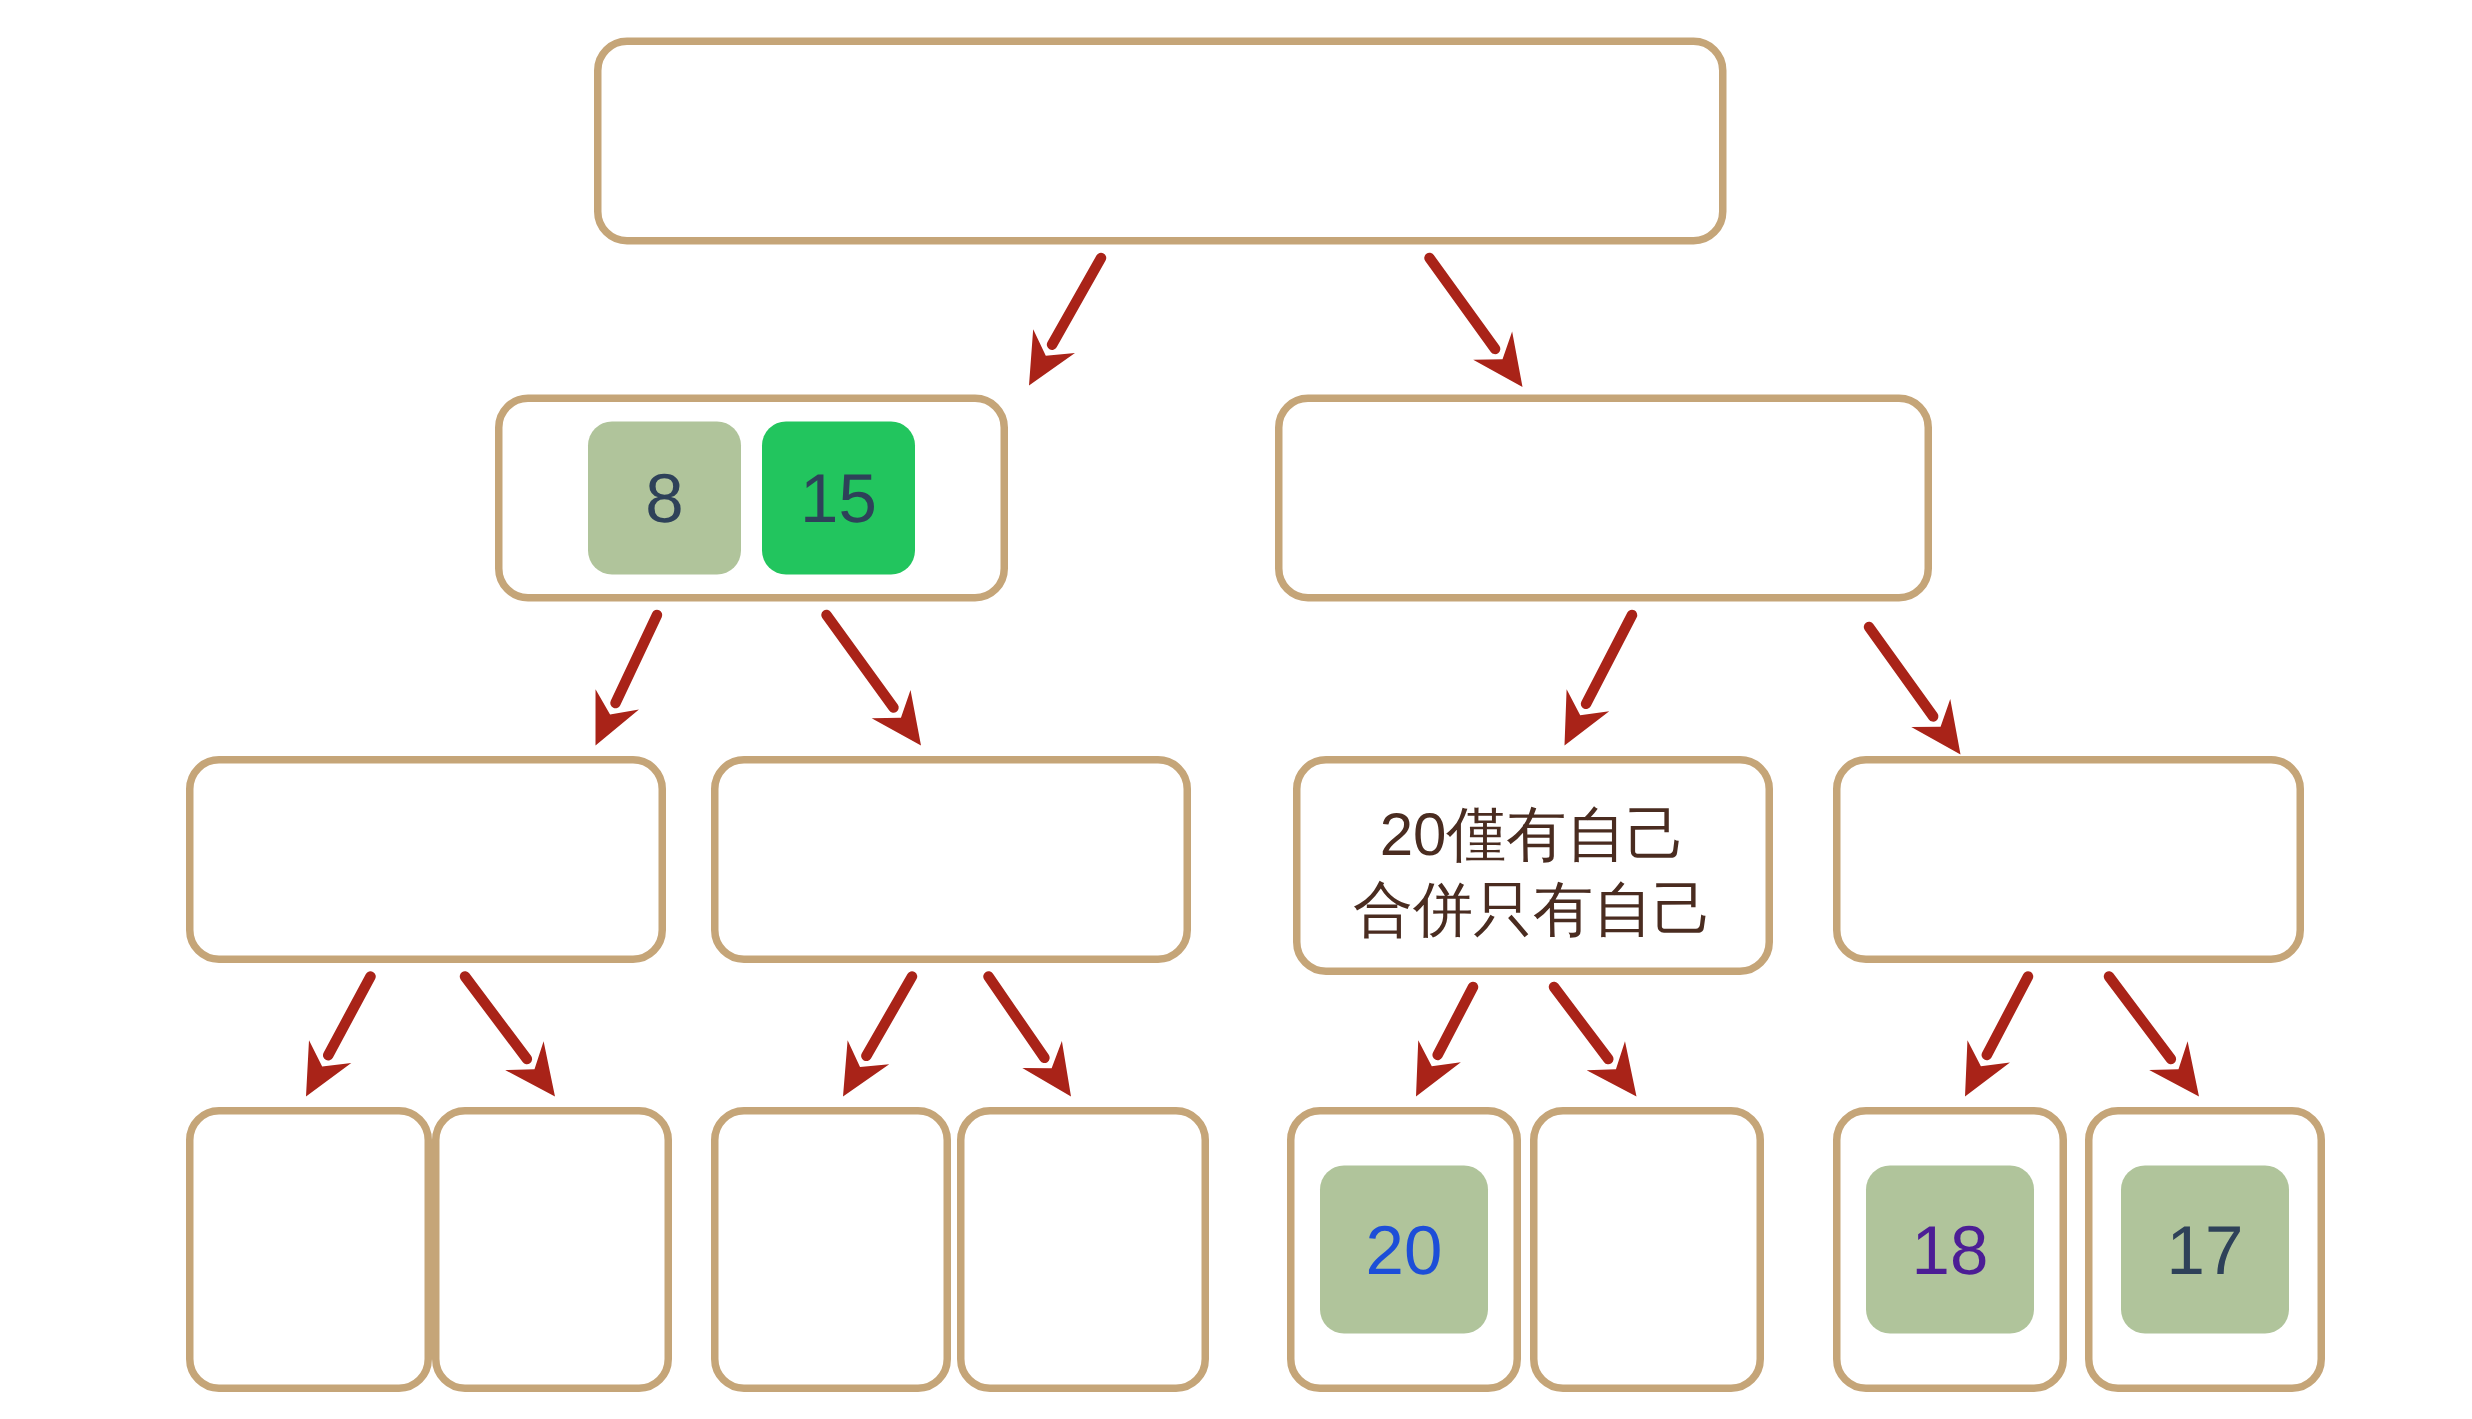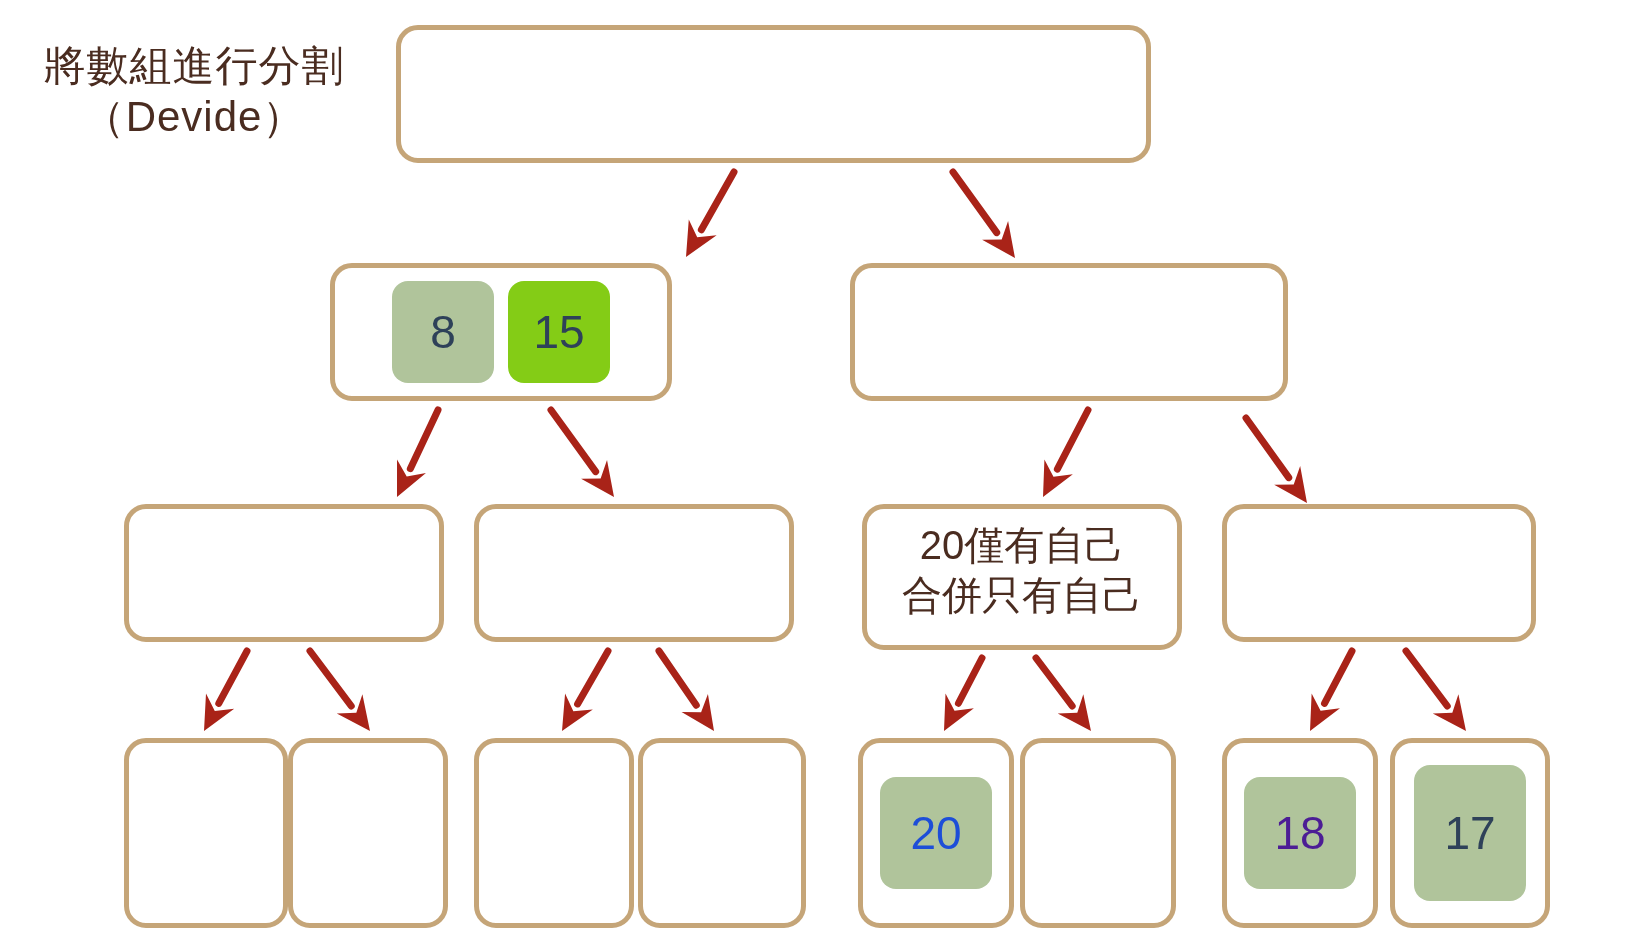--- a/index.html
+++ b/index.html
@@ -42,21 +42,21 @@
     align-items: center;
     justify-content: center;
     gap: 14px;
   }
   .node.text-node {
     display: block;
     text-align: center;
     color: #4A2C20;
     font-size: 40px;
     line-height: 1.24;
-    padding-top: 12px;
+    padding-top: 24px;
     white-space: pre-line;
   }
 
   
   .cell {
     background: #B0C49B;
     border-radius: 16px;
     display: flex;
     align-items: center;
     justify-content: center;
@@ -74,22 +74,20 @@
     width: 1648px;
     height: 946px;
     pointer-events: none;
   }
 </style>
 </head>
 <body>
 
 <div id="canvas">
 
-  <div class="title">將數組進行分割
-（Devide）</div>
 
   <svg id="arrows" viewBox="0 0 1648 946" xmlns="http://www.w3.org/2000/svg">
       <g>
         <line x1="734" y1="172" x2="701.3809910089043" y2="229.76282842173205" stroke="#A92318" stroke-width="7" stroke-linecap="round"></line>
         <polygon points="686,257 688.7864114146565,219.52686413671427 697.2013738869194,237.16423374191356 716.6505255612223,235.2618933018337" fill="#A92318"></polygon>
       </g>
       <g>
         <line x1="953" y1="172" x2="996.707406722238" y2="232.62640287278177" stroke="#A92318" stroke-width="7" stroke-linecap="round"></line>
         <polygon points="1015,258 982.1379243772571,239.77682832860523 1001.6782201129342,239.52140209213454 1008.0955684971734,221.0631779165725" fill="#A92318"></polygon>
       </g>
@@ -140,37 +138,37 @@
       <g>
         <line x1="1406" y1="651" x2="1447.232" y2="705.976" stroke="#A92318" stroke-width="7" stroke-linecap="round"></line>
         <polygon points="1466,731 1432.8,713.4 1452.3319999999999,712.776 1458.3999999999999,694.1999999999999" fill="#A92318"></polygon>
       </g>
     </svg>
 
   <div id="nodes">
       <div class="node" style="left: 396px; top: 25px; width: 755px; height: 138px; border-color: rgb(197, 165, 120);"></div>
       <div class="node" style="left: 330px; top: 263px; width: 342px; height: 138px; border-color: rgb(197, 165, 120);">
         <div class="cell" style="background: rgb(176, 196, 155); color: rgb(46, 65, 89); width: 102px; height: 102px;">8</div>
-        <div class="cell" style="background: #84cc16; color: rgb(46, 65, 89); width: 102px; height: 102px;">15</div>
+        <div class="cell" style="background: #22c55e; color: rgb(46, 65, 89); width: 102px; height: 102px;">15</div>
       </div>
       <div class="node" style="left: 850px; top: 263px; width: 438px; height: 138px; border-color: rgb(197, 165, 120);"></div>
       <div class="node" style="left: 124px; top: 504px; width: 320px; height: 138px; border-color: rgb(197, 165, 120);"></div>
       <div class="node" style="left: 474px; top: 504px; width: 320px; height: 138px; border-color: rgb(197, 165, 120);"></div>
       <div class="node text-node" style="left: 862px; top: 504px; width: 320px; height: 146px; border-color: rgb(197, 165, 120); color: rgb(74, 44, 32);">20僅有自己
 合併只有自己</div>
       <div class="node" style="left: 1222px; top: 504px; width: 314px; height: 138px; border-color: rgb(197, 165, 120);"></div>
       <div class="node" style="left: 124px; top: 738px; width: 164px; height: 190px; border-color: rgb(197, 165, 120);"></div>
       <div class="node" style="left: 288px; top: 738px; width: 160px; height: 190px; border-color: rgb(197, 165, 120);"></div>
       <div class="node" style="left: 474px; top: 738px; width: 160px; height: 190px; border-color: rgb(197, 165, 120);"></div>
       <div class="node" style="left: 638px; top: 738px; width: 168px; height: 190px; border-color: rgb(197, 165, 120);"></div>
       <div class="node" style="left: 858px; top: 738px; width: 156px; height: 190px; border-color: rgb(197, 165, 120);">
         <div class="cell" style="background: rgb(176, 196, 155); color: #1d4ed8; width: 112px; height: 112px;">20</div>
       </div>
       <div class="node" style="left: 1020px; top: 738px; width: 156px; height: 190px; border-color: rgb(197, 165, 120);"></div>
       <div class="node" style="left: 1222px; top: 738px; width: 156px; height: 190px; border-color: rgb(197, 165, 120);">
         <div class="cell" style="background: rgb(176, 196, 155); color: #4c1d95; width: 112px; height: 112px;">18</div>
       </div>
       <div class="node" style="left: 1390px; top: 738px; width: 160px; height: 190px; border-color: rgb(197, 165, 120);">
-        <div class="cell" style="background: rgb(176, 196, 155); color: rgb(46, 65, 89); width: 112px; height: 136px;">17</div>
+        <div class="cell" style="background: rgb(176, 196, 155); color: rgb(46, 65, 89); width: 112px; height: 112px;">17</div>
       </div>
     </div>
 
 </div>
 
 </body></html>

